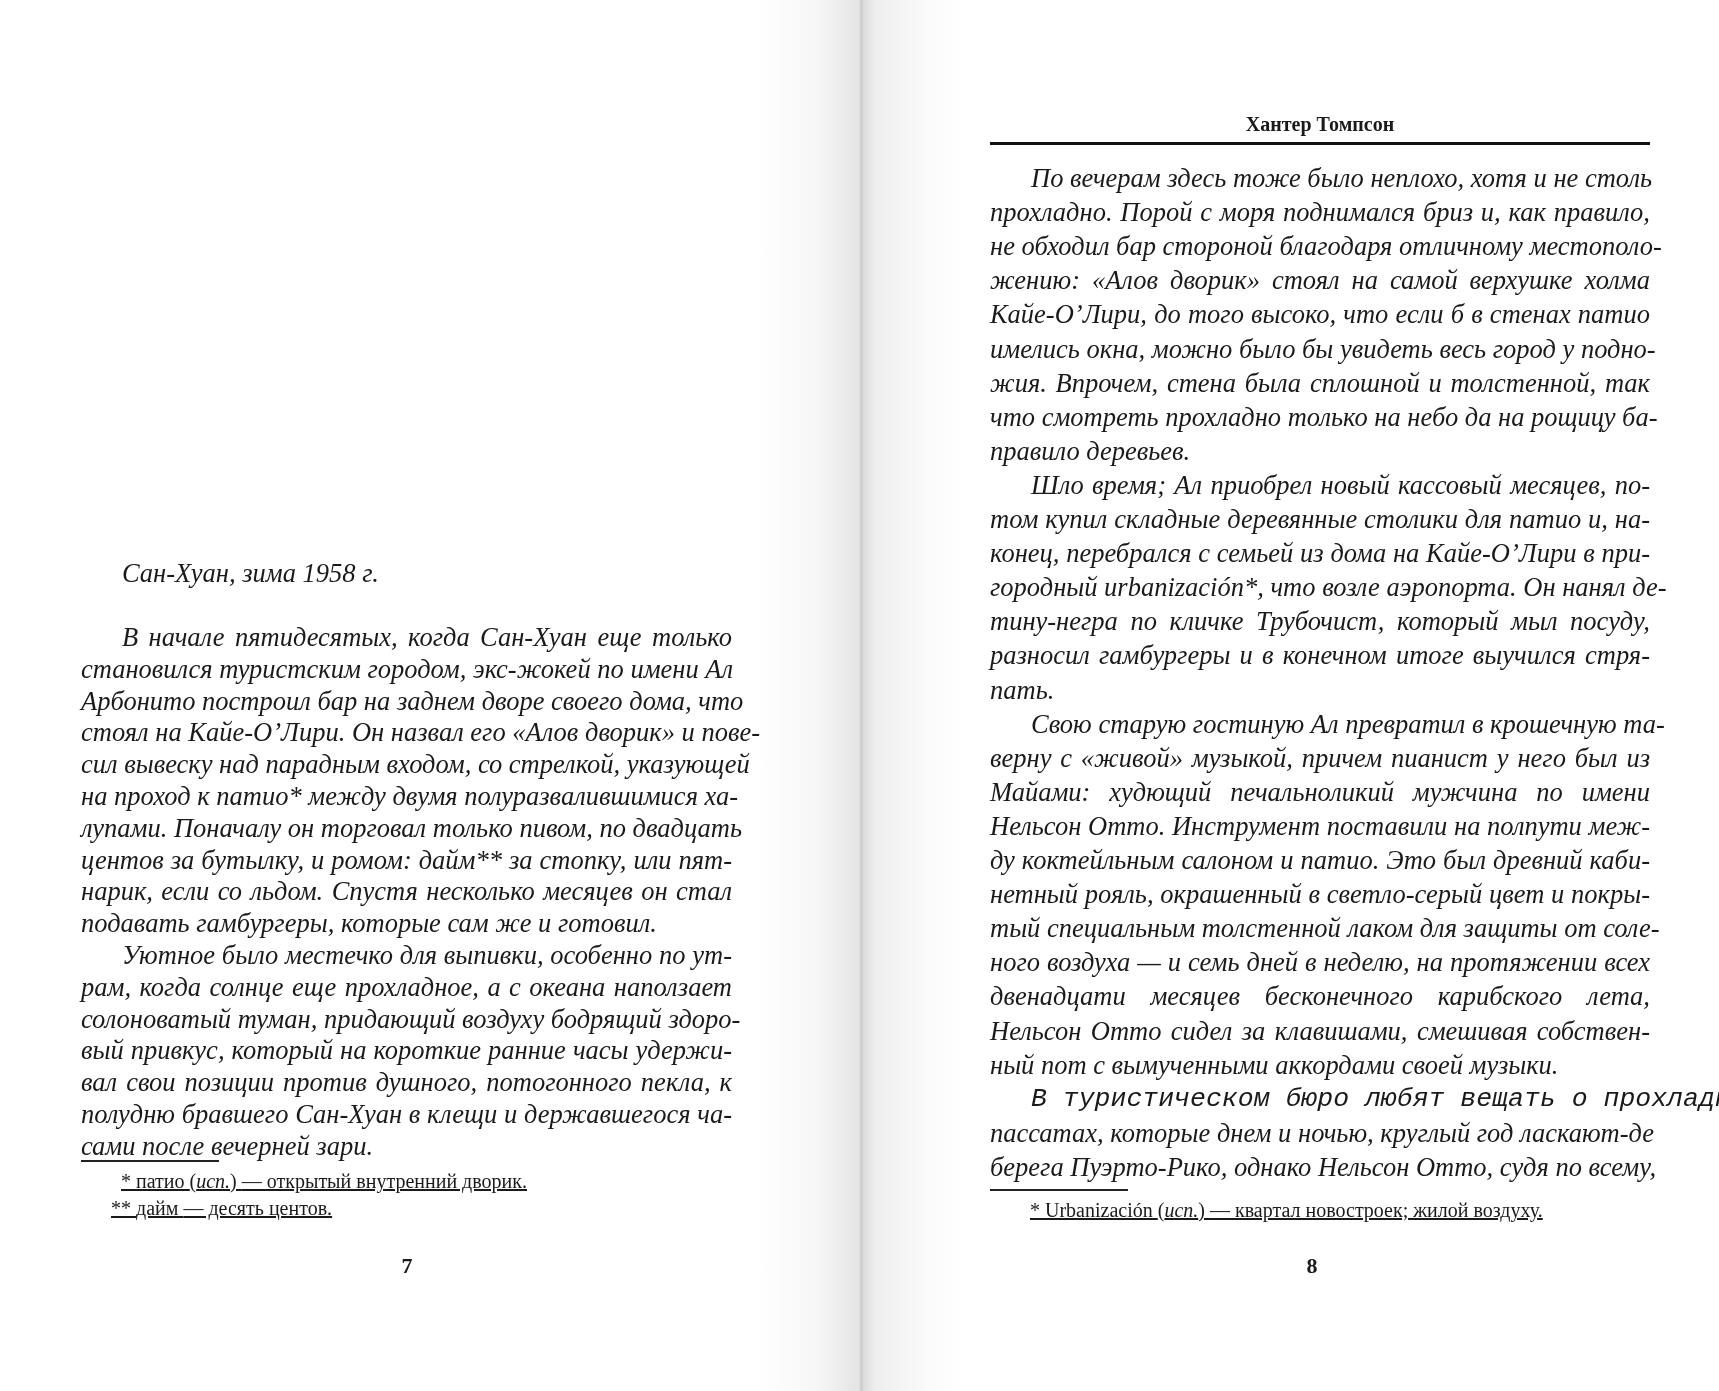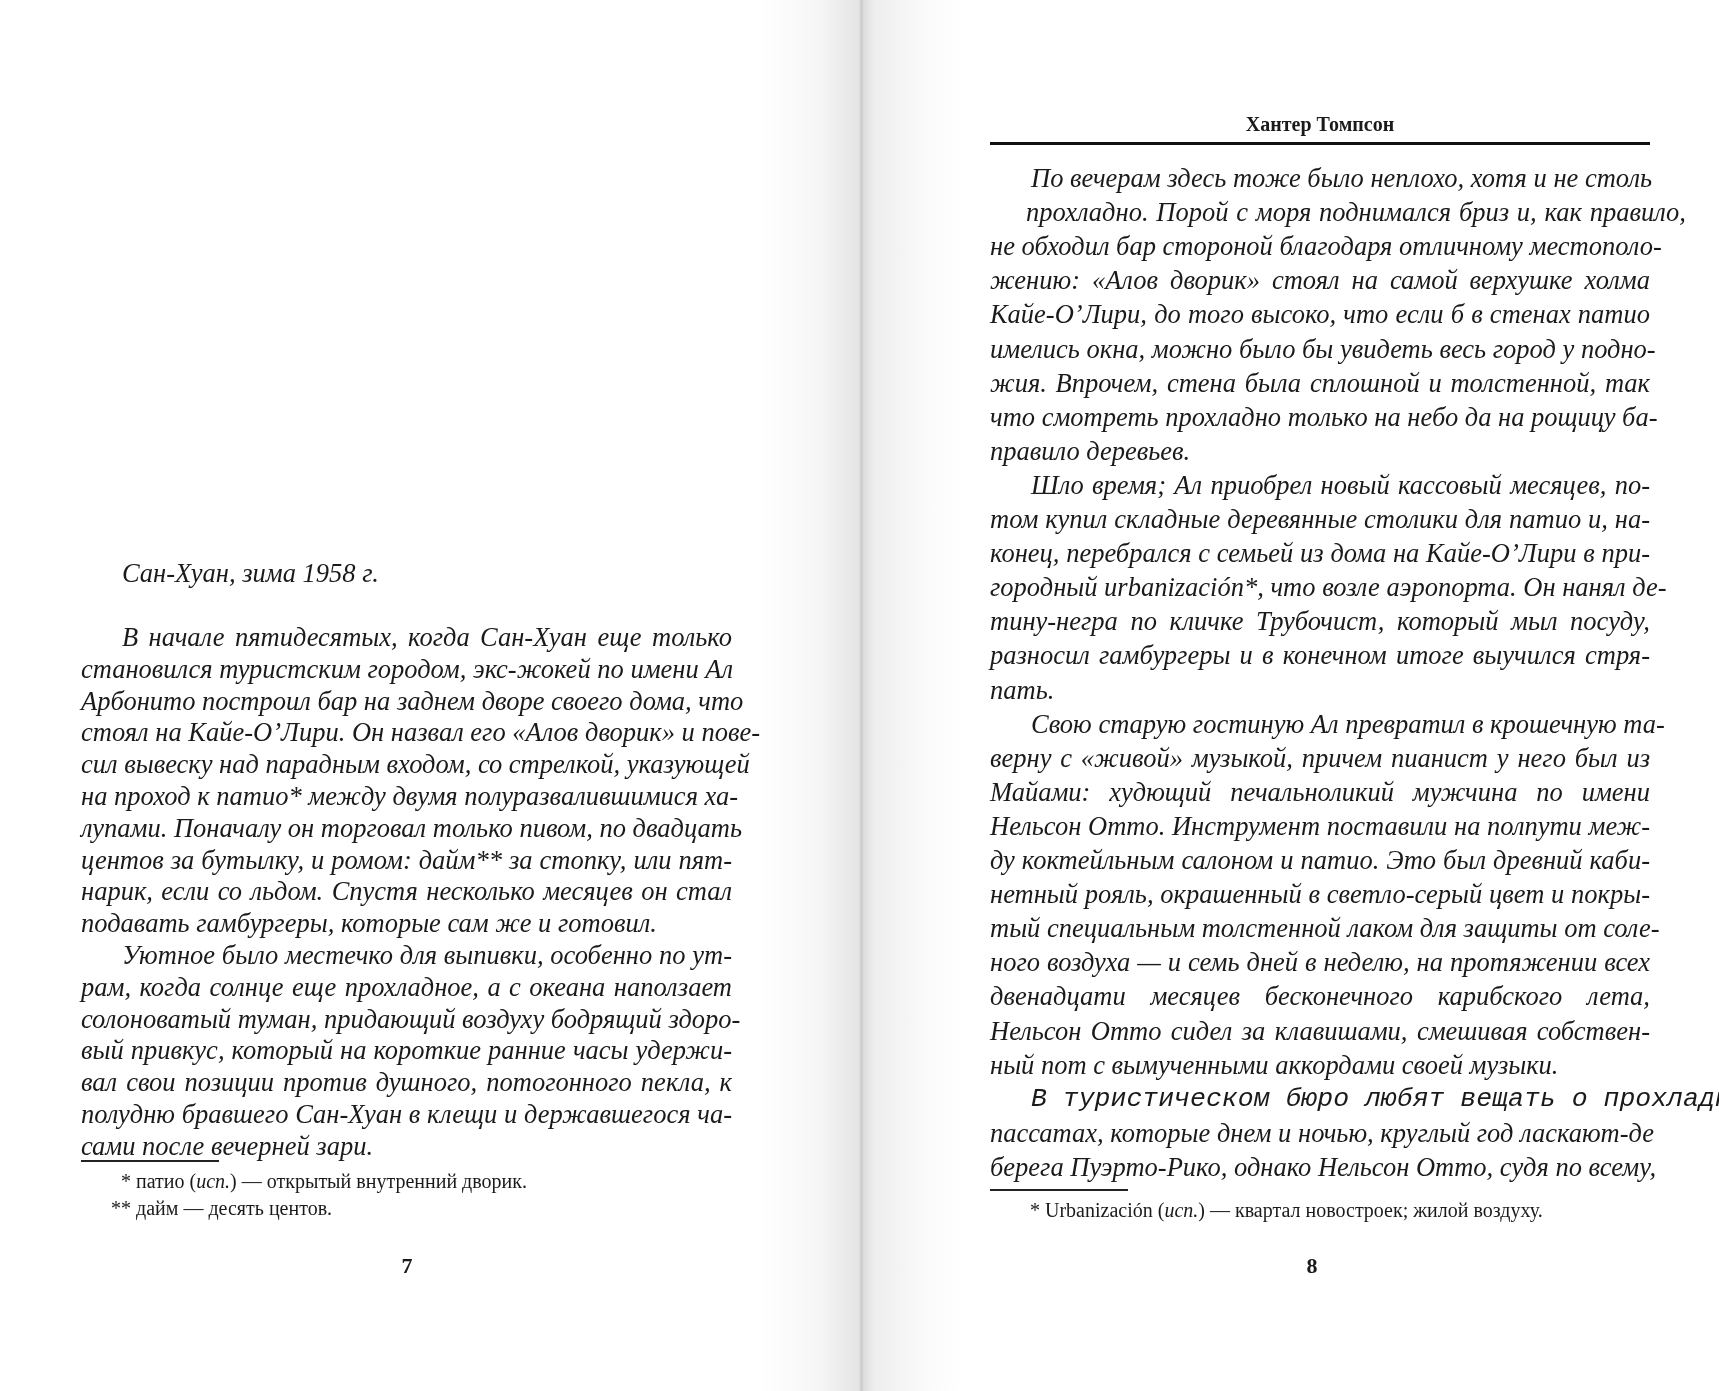--- a/index.html
+++ b/index.html
@@ -12,21 +12,21 @@
   .line { position:absolute; font-style:italic; font-size:26.5px; white-space:nowrap;
           text-align:justify; text-align-last:justify; height:34px; line-height:34px; }
   .line.last { text-align-last:left; }
   .left-col .line { left:81px; width:651px; }
   .right-col .line { left:990px; width:660px; }
   .line.indent { padding-left:41px; box-sizing:border-box; }
   .dateline { position:absolute; left:122px; top:556px; font-style:italic; font-size:26.5px; line-height:34px; }
   .running-head { position:absolute; left:990px; width:660px; top:110px; text-align:center; font-weight:bold; font-size:20px; line-height:28px; }
   .head-rule { position:absolute; left:990px; width:660px; top:142px; height:3px; background:#111; }
   .fn-rule { position:absolute; height:1.5px; background:#222; width:138px; }
-  .footnote { position:absolute; font-size:20px; line-height:26px; white-space:nowrap; }
+  .footnote { position:absolute; font-size:20px; line-height:26px; white-space:nowrap;text-decoration:underline; }
   .footnote i { font-style:italic; }
   .page-num { position:absolute; top:1252px; font-weight:bold; font-size:22px; line-height:28px; text-align:center; width:60px; }
 </style>
 </head>
 <body>
 
 <div class="page page-left"></div>
 <div class="page page-right"></div>
 <div class="spine"></div>
 
@@ -54,21 +54,21 @@
 <div id="left-footnotes">
     <div class="footnote" style="left: 121px; top: 1168px;"><span>* </span><span>патио </span><span>(<i>исп.</i>) </span><span>— открытый внутренний дворик.</span></div>
     <div class="footnote" style="left: 111px; top: 1195px;"><span>** </span><span>дайм </span><span>— десять центов.</span></div>
   </div>
 <div class="page-num" style="left:377px;">7</div>
 
 <div class="running-head">Хантер Томпсон</div>
 <div class="head-rule"></div>
 <div class="right-col" id="right-col">
     <div class="line indent" style="top: 161px;">По вечерам здесь тоже было неплохо, хотя и не столь</div>
-    <div class="line" style="top: 195.1px; margin-left: 36px;">прохладно. Порой с моря поднимался бриз и, как правило,</div>
+    <div class="line" style="top: 195.1px;">прохладно. Порой с моря поднимался бриз и, как правило,</div>
     <div class="line" style="top: 229.2px;">не обходил бар стороной благодаря отличному местополо-</div>
     <div class="line" style="top: 263.3px;">жению: «Алов дворик» стоял на самой верхушке холма</div>
     <div class="line" style="top: 297.4px;">Кайе-О’Лири, до того высоко, что если б в стенах патио</div>
     <div class="line" style="top: 331.5px;">имелись окна, можно было бы увидеть весь город у подно-</div>
     <div class="line" style="top: 365.6px;">жия. Впрочем, стена была сплошной и толстенной, так</div>
     <div class="line" style="top: 399.7px;">что смотреть прохладно только на небо да на рощицу ба-</div>
     <div class="line last" style="top: 433.8px;">правило деревьев.</div>
     <div class="line indent" style="top: 467.9px;">Шло время; Ал приобрел новый кассовый месяцев, по-</div>
     <div class="line" style="top: 502px;">том купил складные деревянные столики для патио и, на-</div>
     <div class="line" style="top: 536.1px;">конец, перебрался с семьей из дома на Кайе-О’Лири в при-</div>

